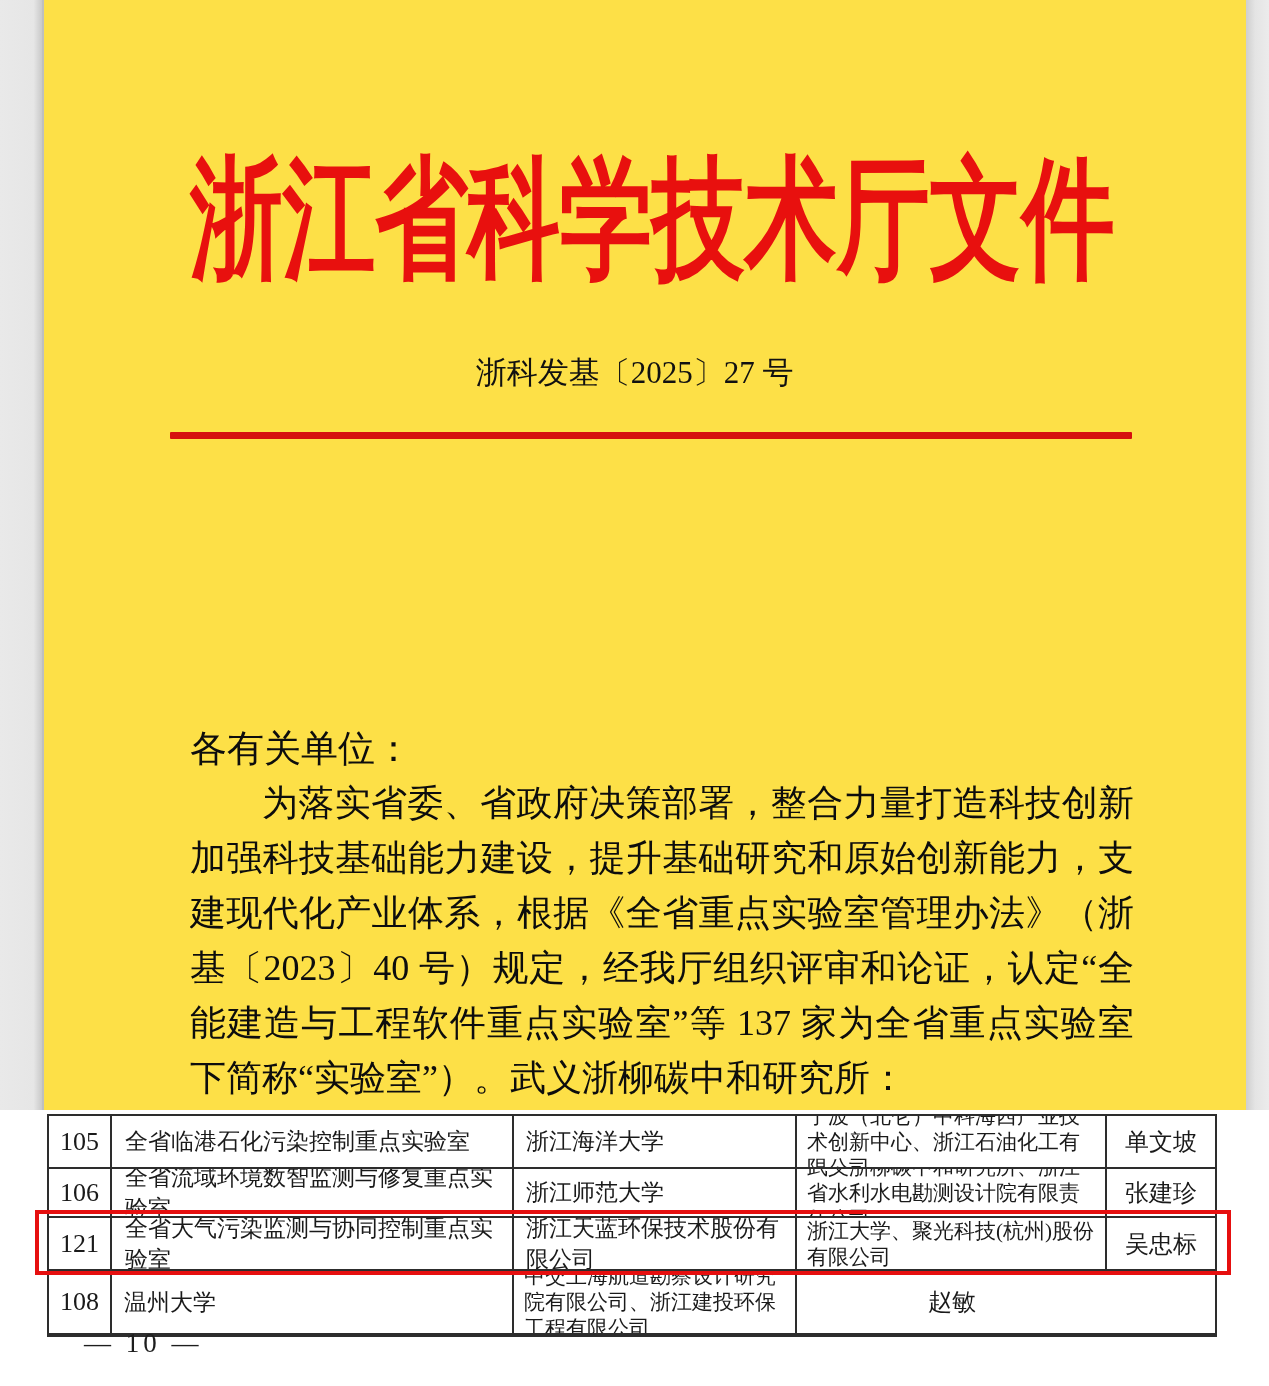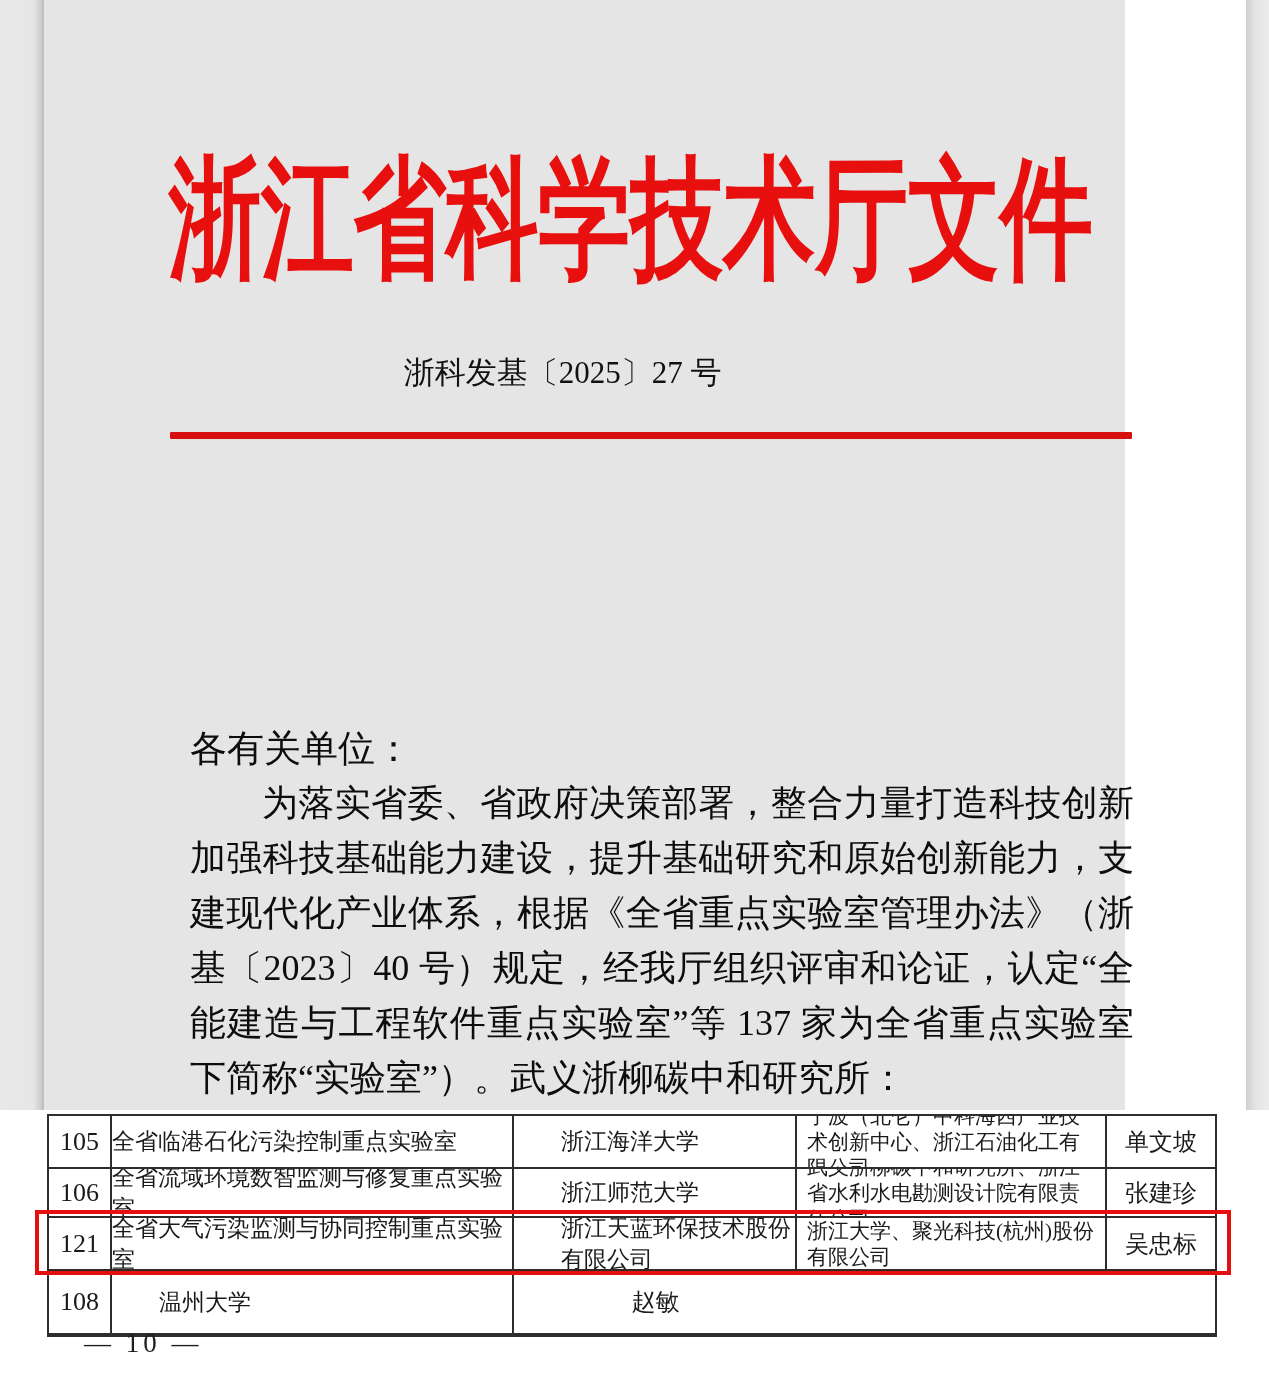--- a/index.html
+++ b/index.html
@@ -7,23 +7,23 @@
     padding: 0;
     width: 1269px;
     height: 1386px;
     overflow: hidden;
     background: #ffffff;
     font-family: "Liberation Serif", "DejaVu Serif", serif;
     color: #161616;
   }
   .stage {
     position: relative;
-    width: 1125px;
+    width: 1269px;
     height: 1386px;
-    background: #e5e5e5;
+    background: #fde047;
   }
   
   .strip-left {
     position: absolute;
     left: 0; top: 0;
     width: 42px; height: 1112px;
     background: linear-gradient(to right, #e9e9e9 0%, #e6e6e6 80%, #c9c9c9 100%);
     border-right: 2px solid #bfbfbf;
   }
   .strip-right {
@@ -118,22 +118,22 @@
   .c {
     display: flex;
     align-items: center;
     border-right: 2px solid #2d2d2d;
     font-size: 23px;
     color: #1a1a1a;
     overflow: hidden;
   }
   .c:last-child { border-right: none; }
   .c.no  { justify-content: center; font-size: 26px; }
-  .c.lab { }
-  .c.inst{ padding-left: 1px; margin-left: 46px; }
+  .c.lab { padding-left: 13px; }
+  .c.inst{ padding-left: 12px; }
   .c.part{ padding: 2px 6px 2px 10px; font-size: 21px; line-height: 26px; }
   .c.dir { justify-content: center; font-size: 24px; }
   .highlight-box {
     position: absolute;
     left: -14px; top: 94px;
     width: 1188px; height: 57px;
     border: 4px solid #e60f0f;
     z-index: 5;
     pointer-events: none;
   }
@@ -194,20 +194,21 @@
         <div class="c no">121</div>
         <div class="c lab">全省大气污染监测与协同控制重点实验室</div>
         <div class="c inst">浙江天蓝环保技术股份有限公司</div>
         <div class="c part">浙江大学、聚光科技(杭州)股份有限公司</div>
         <div class="c dir">吴忠标</div>
       </div>
 
       <div class="trow">
         <div class="c no">108</div>
         <div class="c inst">温州大学</div>
+        <div class="c part">中交上海航道勘察设计研究院有限公司、浙江建投环保工程有限公司</div>
         <div class="c dir">赵敏</div>
       </div>
 
       <div class="highlight-box"></div>
     </div>
 
     <div class="page-number">— 10 —</div>
   </div>
 
 </div>

